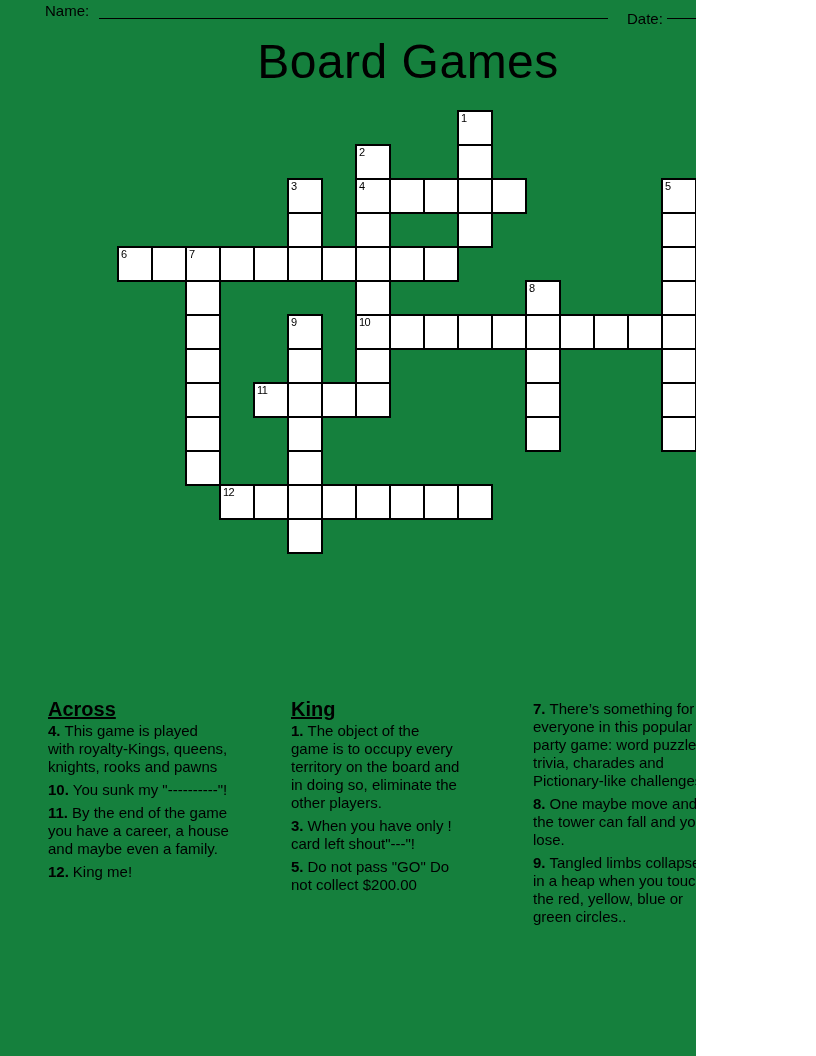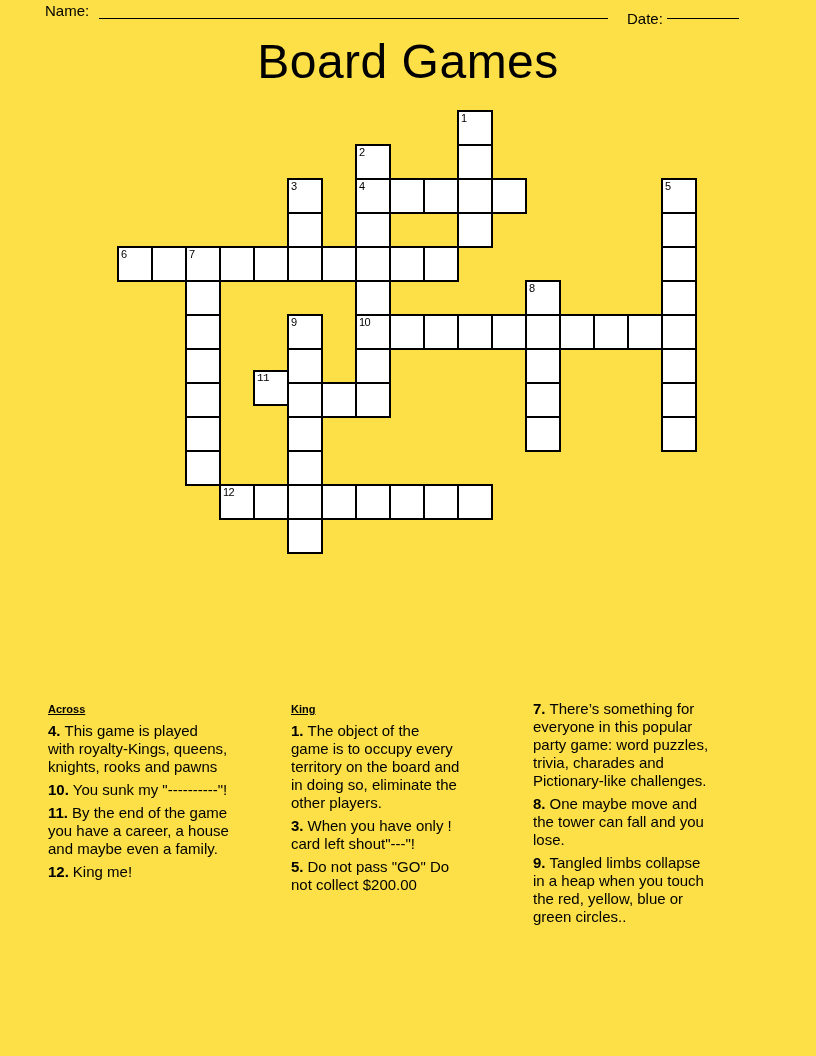--- a/index.html
+++ b/index.html
@@ -1,17 +1,17 @@
 <!DOCTYPE html>
 <html><head>
 <meta charset="utf-8">
 <style>
   html,body{margin:0;padding:0;background:#ffffff;}
   .page{
-    position:relative;width:816px;height:1056px;background:#fde047;
+    position:relative;width:696px;height:1056px;background:#15803d;
     font-family:"Liberation Sans",sans-serif;color:#000;overflow:hidden;
   }
   
   .hdr-label{position:absolute;font-size:15px;line-height:18px;}
   .name-label{left:45px;top:2px;}
   .date-label{left:627px;top:10px;}
   .blank-line{position:absolute;height:17px;border-bottom:1.5px solid #000;}
   .name-line{left:99px;top:1px;width:509px;}
   .date-line{left:667px;top:1px;width:72px;}
   
@@ -28,21 +28,21 @@
   .cell .num{
     position:absolute;top:0px;left:2px;font-size:11px;line-height:13px;
     letter-spacing:-0.5px;
   }
   
   .clue-col{position:absolute;top:700px;}
   .col-across{left:48px;width:236px;}
   .col-down{left:291px;width:234px;}
   .col-down2{left:533px;width:236px;}
   .clue-head{
-    font-size:11px;line-height:18px;font-weight:bold;
+    font-size:20px;line-height:18px;font-weight:bold;
     text-decoration:underline;margin:0 0 4px 0;
   }
   .clue{font-size:15px;line-height:18px;margin:0 0 5px 0;}
   .clue .cnum{font-weight:bold;margin-right:4px;}
   .clue .ctext{white-space:pre-line;}
 </style>
 </head>
 <body>
 
 <div class="page">
@@ -127,21 +127,21 @@
       <div class="cell" style="left: 287px; top: 450px;"></div>
       <div class="cell" style="left: 287px; top: 484px;"></div>
       <div class="cell" style="left: 287px; top: 518px;"></div>
       <div class="cell" style="left: 389px; top: 314px;"></div>
       <div class="cell" style="left: 423px; top: 314px;"></div>
       <div class="cell" style="left: 457px; top: 314px;"></div>
       <div class="cell" style="left: 491px; top: 314px;"></div>
       <div class="cell" style="left: 559px; top: 314px;"></div>
       <div class="cell" style="left: 593px; top: 314px;"></div>
       <div class="cell" style="left: 627px; top: 314px;"></div>
-      <div class="cell" style="left: 253px; top: 370px; font-family: Liberation Mono, monospace;">
+      <div class="cell" style="left: 253px; top: 382px;">
         <span class="num">11</span>
       </div>
       <div class="cell" style="left: 321px; top: 382px;"></div>
       <div class="cell" style="left: 219px; top: 484px;">
         <span class="num">12</span>
       </div>
       <div class="cell" style="left: 253px; top: 484px;"></div>
       <div class="cell" style="left: 321px; top: 484px;"></div>
       <div class="cell" style="left: 355px; top: 484px;"></div>
       <div class="cell" style="left: 389px; top: 484px;"></div>

